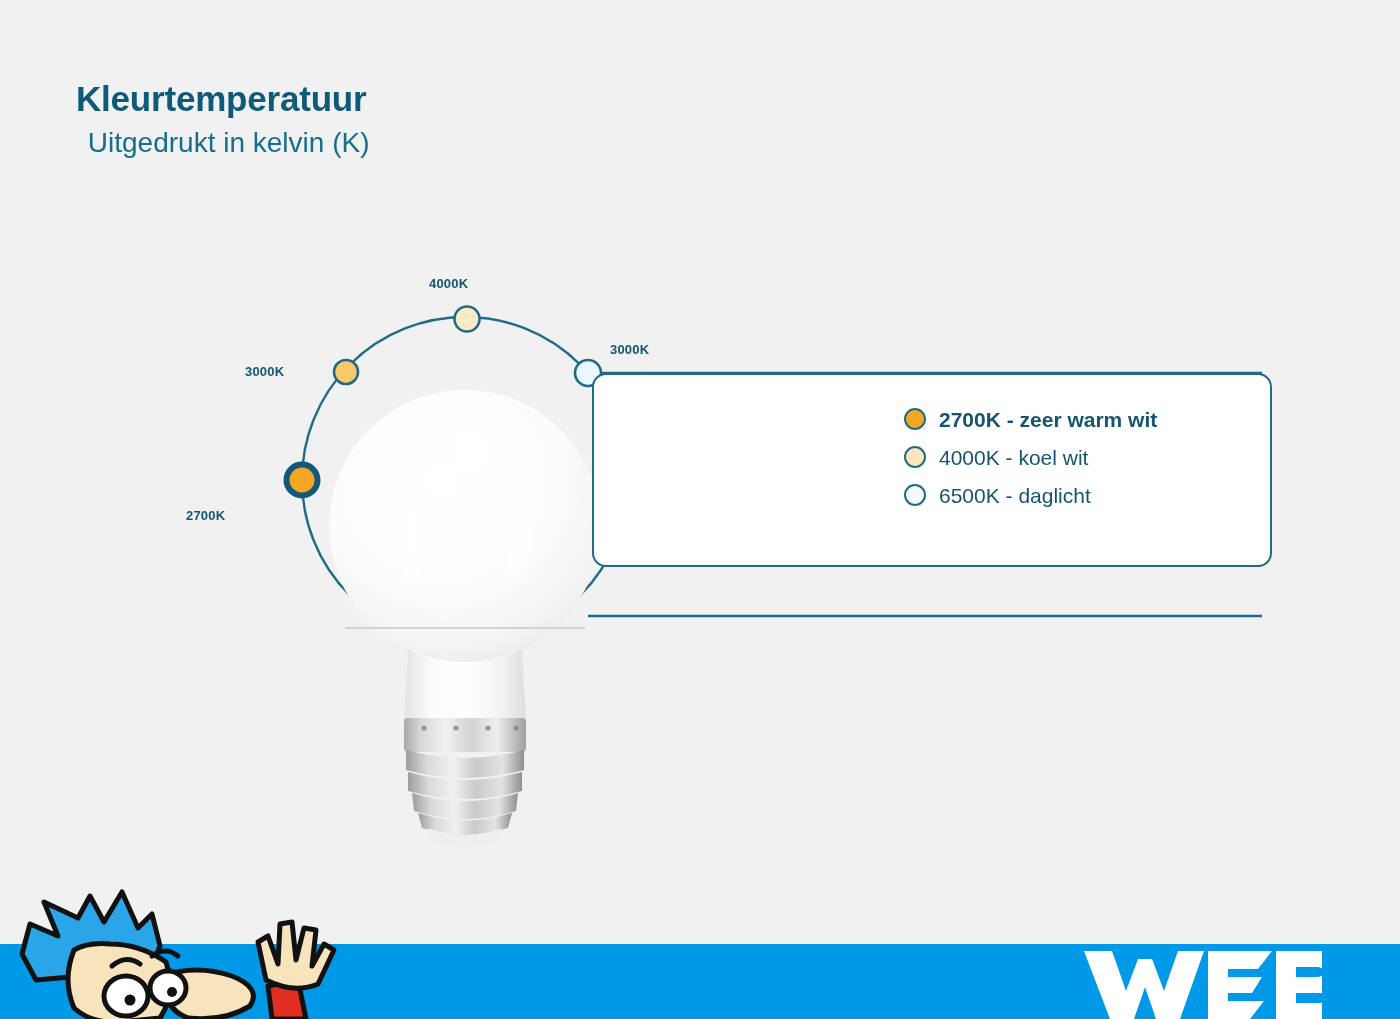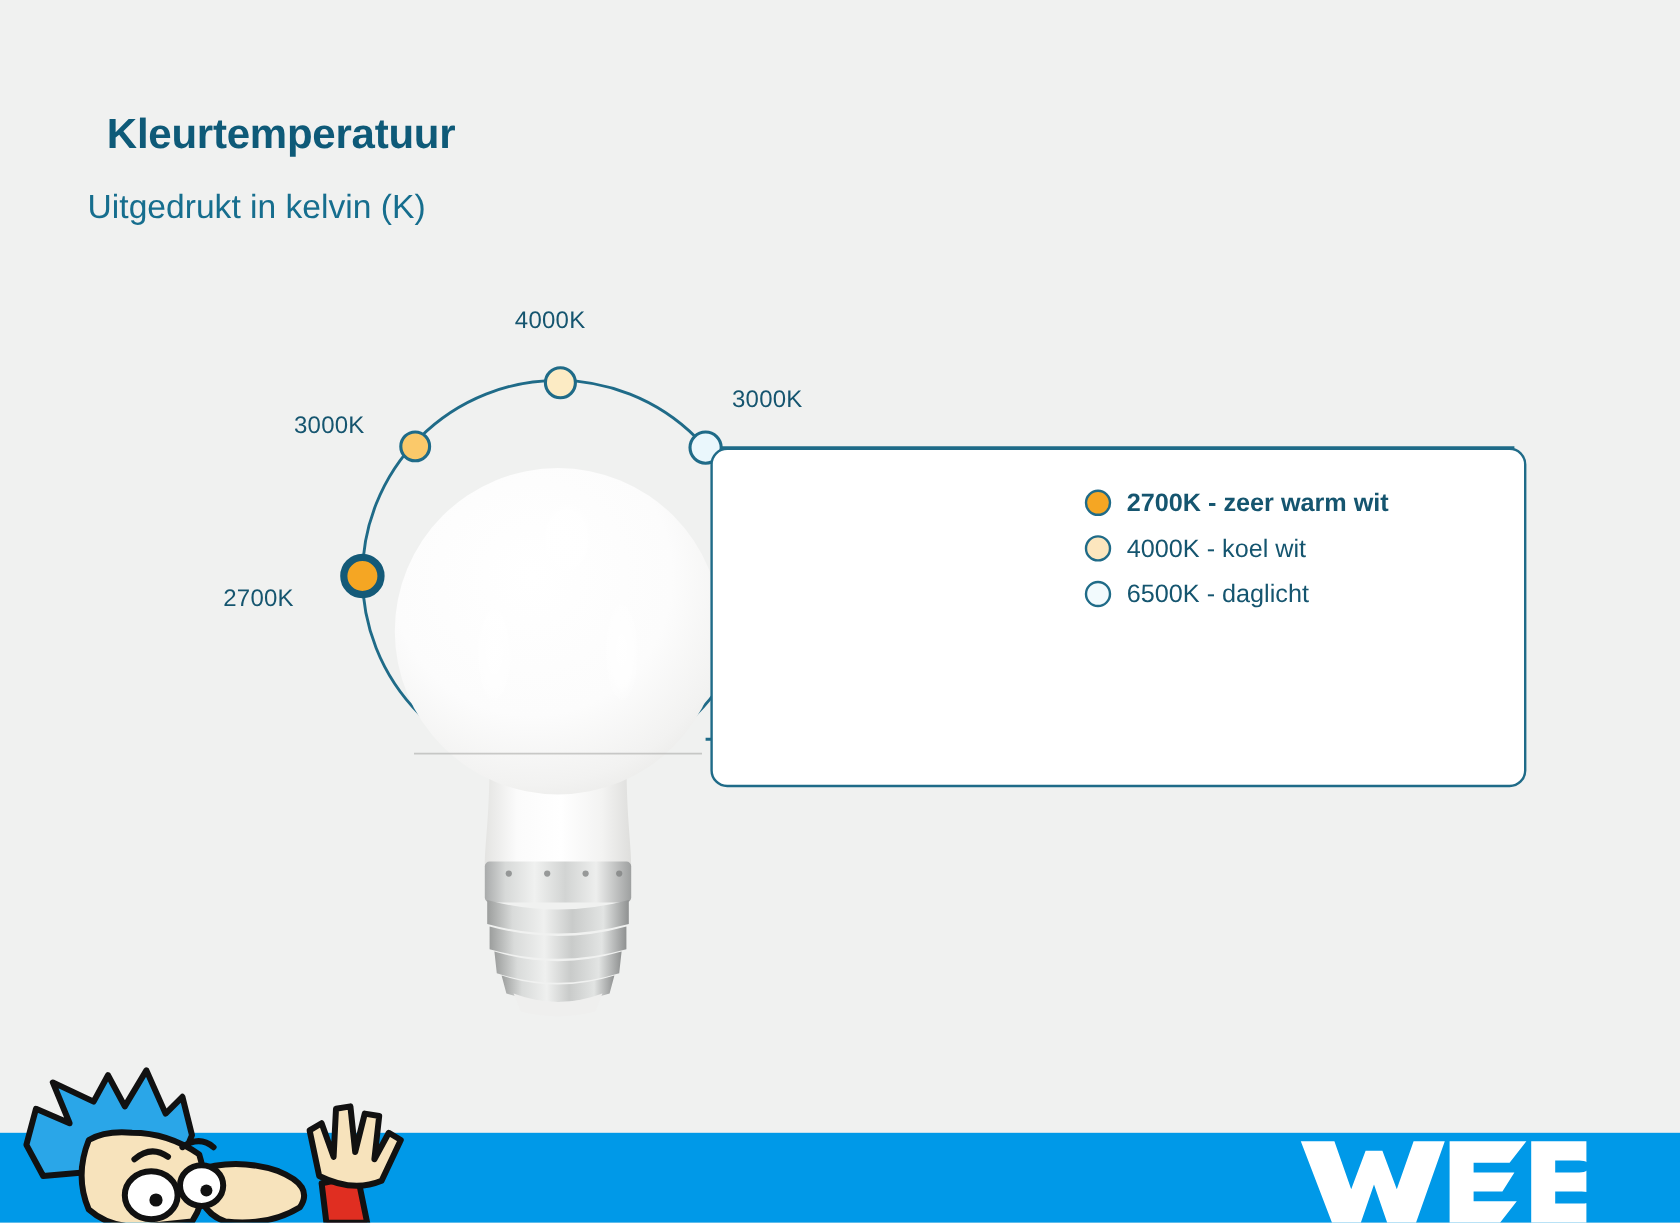--- a/index.html
+++ b/index.html
@@ -8,48 +8,48 @@
     background:#F0F1F0;
     font-family:"Liberation Sans", sans-serif;
     overflow:hidden;position:relative;
   }
   .stage{position:absolute;inset:0;}
 
   
   #header{position:absolute;left:73px;top:78px;}
   #title{
     font-size:35px;font-weight:bold;color:#0E5A78;
-    letter-spacing:-0.2px;line-height:1.05;margin:16px;
+    letter-spacing:-0.2px;line-height:1.05;margin:3px;
   }
   #subtitle{
     font-size:28px;font-weight:400;color:#166E8E;
-    margin:27px 0 0 0;line-height:1.05;
+    margin:10px 0 0 0;line-height:1.05;text-align:right;
   }
 
   
   #diagram{position:absolute;left:0;top:0;width:1400px;height:944px;}
   #ring-svg{position:absolute;left:0;top:0;}
 
   
   #bulb{position:absolute;left:300px;top:330px;width:330px;height:520px;}
 
   
   .tick-label{
-    position:absolute;font-size:20px;font-weight:normal;color:#15556F;
-    white-space:nowrap;letter-spacing:0.2px;
+    position:absolute;font-size:13px;font-weight:bold;color:#15556F;
+    white-space:nowrap;letter-spacing:0.2px;margin-top:20px;
   }
   #label-2700{left:186px;top:488px;}
   #label-3000{left:245px;top:344px;text-align:right;}
   #label-4000{left:429px;top:256px;}
   #label-5000{left:610px;top:322px;}
   #label-6500{left:668px;top:466px;}
 
   
   #legend-box{
-    position:absolute;left:592px;top:373px;width:680px;height:283px;
+    position:absolute;left:592px;top:373px;width:680px;height:194px;
     background:#FFFFFF;border:2px solid #1F6B88;border-radius:14px;
     box-sizing:border-box;
   }
   #legend-list{
     position:absolute;left:310px;top:25px;margin:0;padding:0;list-style:none;
   }
   .legend-item{
     display:flex;align-items:center;height:38px;
   }
   .legend-swatch{

